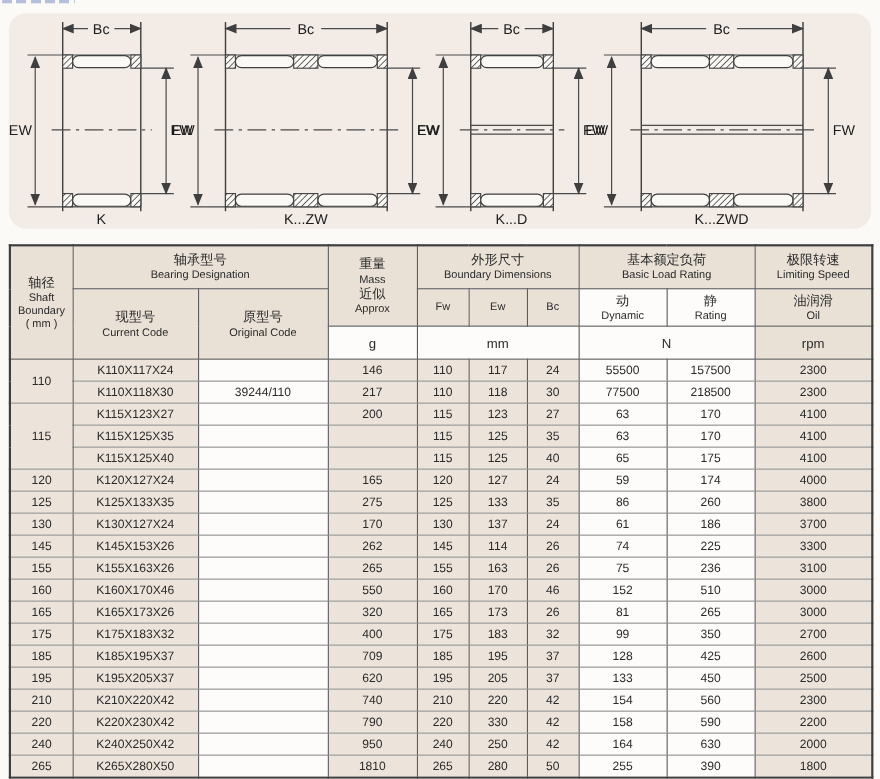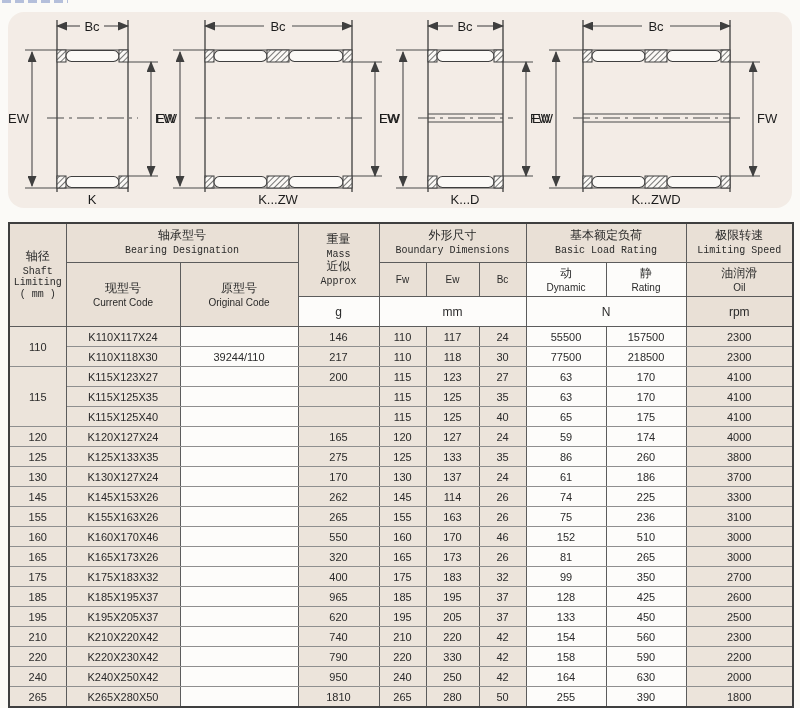--- a/index.html
+++ b/index.html
@@ -44,21 +44,21 @@
     border-color:#8f8f8f #5c5c5c;
     padding:0;
     text-align:center;
     vertical-align:middle;
     background:#ece4db;
     font-weight:normal;
     overflow:hidden;
   }
   table.spec thead th{background:#e9e0d6;border-color:#5c5c5c;}
   table.spec .white{background:#fdfcfa;}
-  tr.h1 th{height:38px;font-family:Liberation Mono, monospace;}
+  tr.h1 th{height:38px;}
   tr.h2 th{height:33px;}
   tr.h3 th{height:29px;font-size:12px;}
   .cn{display:block;font-size:12px;line-height:1.3;}
   .en{display:block;font-size:10px;line-height:1.15;}
   tbody td{height:19px;font-size:11px;}
   td.la{text-align:left;padding-left:8px;}
 </style>
 </head>
 <body>
 
@@ -183,21 +183,21 @@
     <col style="width:47px">
       <col style="width:80px">
       <col style="width:80px">
     <col style="width:107px">
   </colgroup>
   <thead>
     <tr class="h1">
       <th rowspan="3">
         <span class="cn">轴径</span>
         <span class="en">Shaft</span>
-        <span class="en">Limiting</span>
+        <span class="en">Boundary</span>
         <span class="en">( mm )</span>
       </th>
       <th colspan="2">
         <span class="cn">轴承型号</span>
         <span class="en">Bearing Designation</span>
       </th>
       <th rowspan="2">
         <span class="cn">重量</span>
         <span class="en">Mass</span>
         <span class="cn">近似</span>
@@ -405,21 +405,21 @@
         <td>183</td>
         <td>32</td>
         <td class="white">99</td>
         <td class="white">350</td>
         <td>2700</td>
       </tr>
       <tr>
         <td rowspan="1">185</td>
         <td class="la">K185X195X37</td>
         <td class="la white"></td>
-        <td>965</td>
+        <td>709</td>
         <td>185</td>
         <td>195</td>
         <td>37</td>
         <td class="white">128</td>
         <td class="white">425</td>
         <td>2600</td>
       </tr>
       <tr>
         <td rowspan="1">195</td>
         <td class="la">K195X205X37</td>

